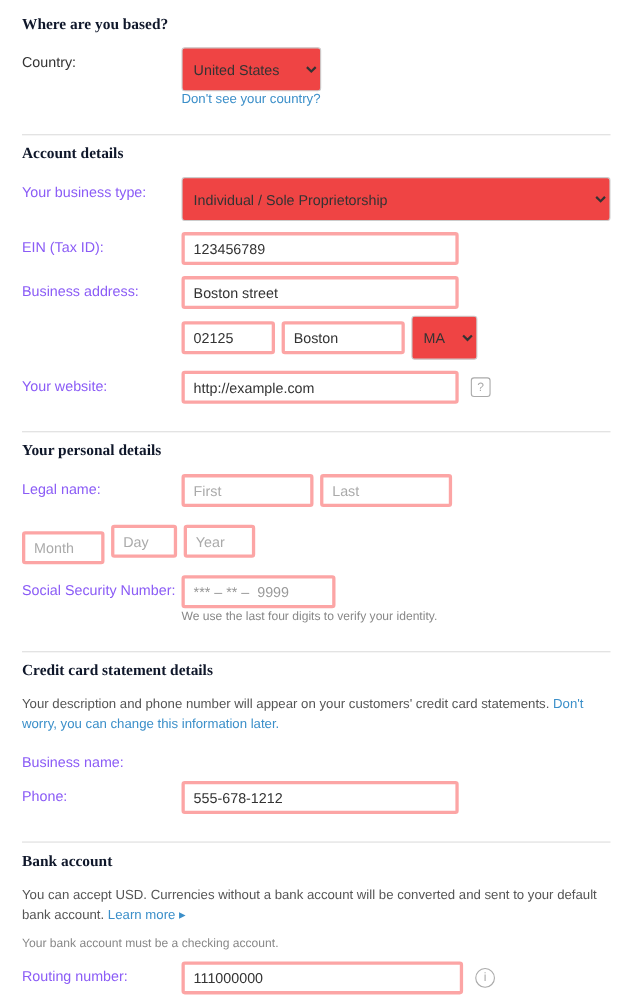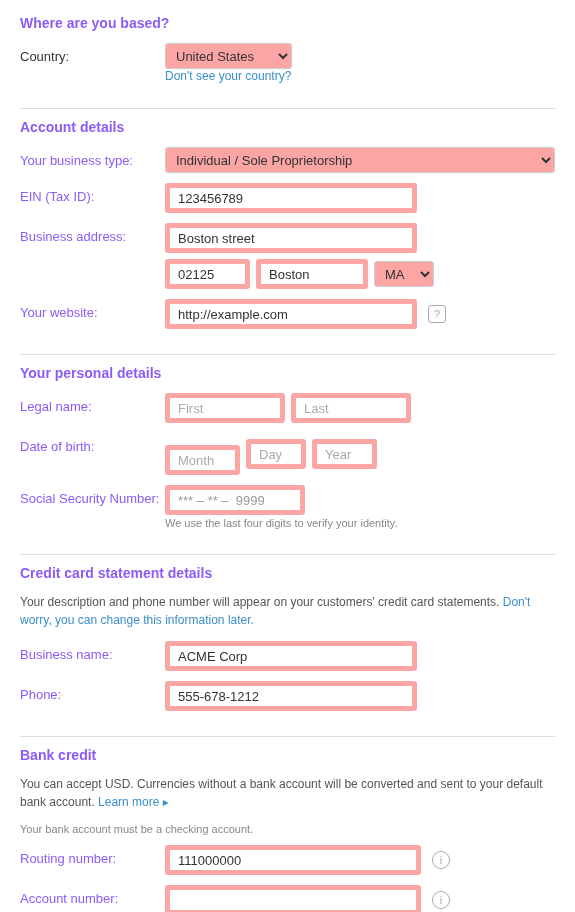--- a/index.html
+++ b/index.html
@@ -15,22 +15,23 @@
       padding: 15px 20px;
     }
     .section {
       margin-bottom: 10px;
       padding-bottom: 15px;
       border-bottom: 1px solid #ddd;
     }
     .section-title {
       font-size: 14px;
       font-weight: bold;
-      color: #8b5cf6;
+      color: #0f172a;
       margin-bottom: 12px;
+      font-family: Liberation Serif, serif;
     }
     .form-row {
       display: flex;
       align-items: flex-start;
       margin-bottom: 10px;
     }
     .form-label {
       width: 145px;
       min-width: 145px;
       color: #8b5cf6;
@@ -44,21 +45,21 @@
       flex: 1;
       display: flex;
       flex-direction: column;
     }
     .form-controls-row {
       display: flex;
       align-items: center;
       gap: 6px;
     }
     input[type="text"], input[type="url"], input[type="tel"] {
-      border: 5px solid #fca5a5;
+      border: 3px solid #fca5a5;
       border-radius: 3px;
       padding: 5px 8px;
       font-size: 13px;
       color: #333;
       height: 30px;
     }
     input.full { width: 252px; }
     input.medium { width: 120px; }
     input.zip { width: 85px; }
     input.city { width: 112px; }
@@ -66,22 +67,22 @@
     input.day { width: 60px; }
     input.month { width: 75px; margin-top: 12px; }
     input.ssn { width: 140px; color: #999; }
     input.routing { width: 256px; }
     select {
       border: 1px solid #ccc;
       border-radius: 3px;
       padding: 4px 6px;
       font-size: 13px;
       color: #333;
-      height: 26px;
-      background: #fca5a5;
+      height: 40px;
+      background: #ef4444;
     }
     .hint-text {
       font-size: 11px;
       color: #888;
       margin-top: 2px;
     }
     .link {
       color: #3b8fc9;
       text-decoration: none;
       font-size: 12px;
@@ -211,21 +212,20 @@
       <div class="form-label">Legal name:</div>
       <div class="form-controls">
         <div class="form-controls-row">
           <input type="text" class="medium placeholder-grey" placeholder="First" style="">
           <input type="text" class="medium placeholder-grey" placeholder="Last" style="">
         </div>
       </div>
     </div>
 
     <div class="form-row">
-      <div class="form-label">Date of birth:</div>
       <div class="form-controls">
         <div class="form-controls-row">
           <input type="text" class="month placeholder-grey" placeholder="Month" style="">
           <input type="text" class="day placeholder-grey" placeholder="Day" style="">
           <input type="text" class="year placeholder-grey" placeholder="Year" style="">
         </div>
       </div>
     </div>
 
     <div class="form-row">
@@ -238,35 +238,32 @@
   </div>
 
   <div class="section">
     <div class="section-title">Credit card statement details</div>
     <div class="description-text">
       Your description and phone number will appear on your customers' credit card statements. <a class="link-blue-small">Don't worry, you can change this information later.</a>
     </div>
 
     <div class="form-row">
       <div class="form-label">Business name:</div>
-      <div class="form-controls">
-        <input type="text" class="full" value="ACME Corp" style="">
-      </div>
     </div>
 
     <div class="form-row">
       <div class="form-label">Phone:</div>
       <div class="form-controls">
         <input type="text" class="full" value="555-678-1212" style="">
       </div>
     </div>
   </div>
 
   <div class="section">
-    <div class="section-title">Bank credit</div>
+    <div class="section-title">Bank account</div>
     <div class="description-text">
       <span>You can accept USD. Currencies without a bank account will be converted and sent to your default bank account. </span>
       <a class="link-blue-small">Learn more ▸</a>
     </div>
     <div class="hint-text" style="margin-bottom:10px;">Your bank account must be a checking account.</div>
 
     <div class="form-row">
       <div class="form-label">Routing number:</div>
       <div class="form-controls">
         <div class="form-controls-row">

